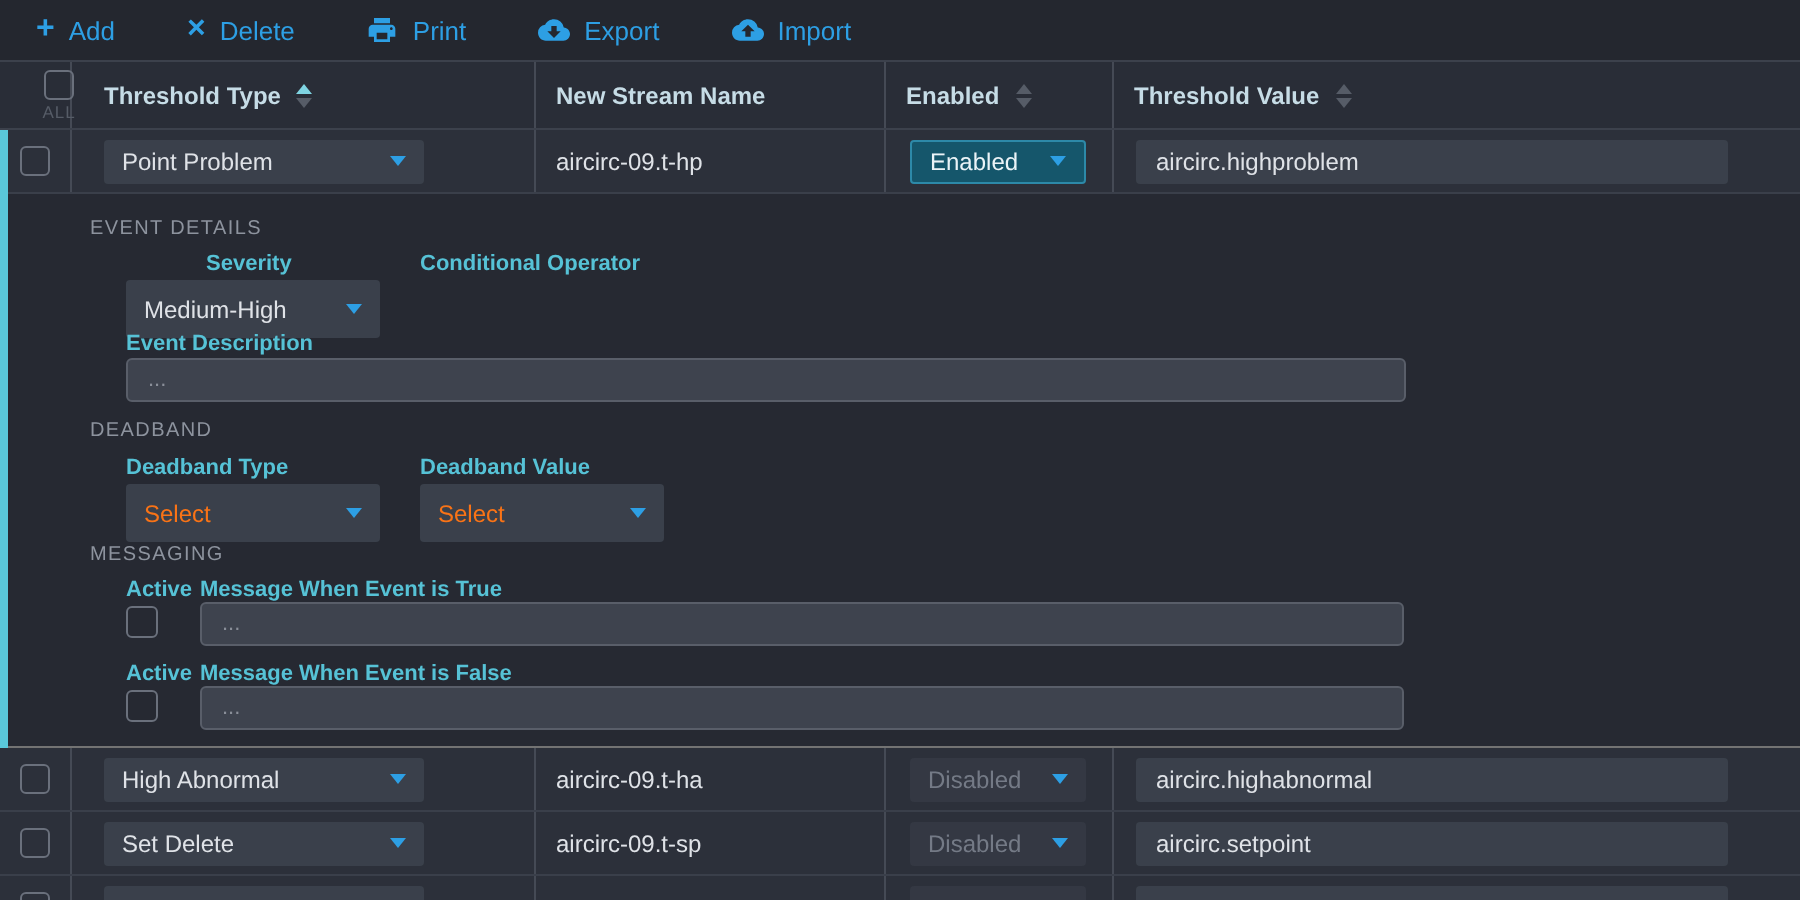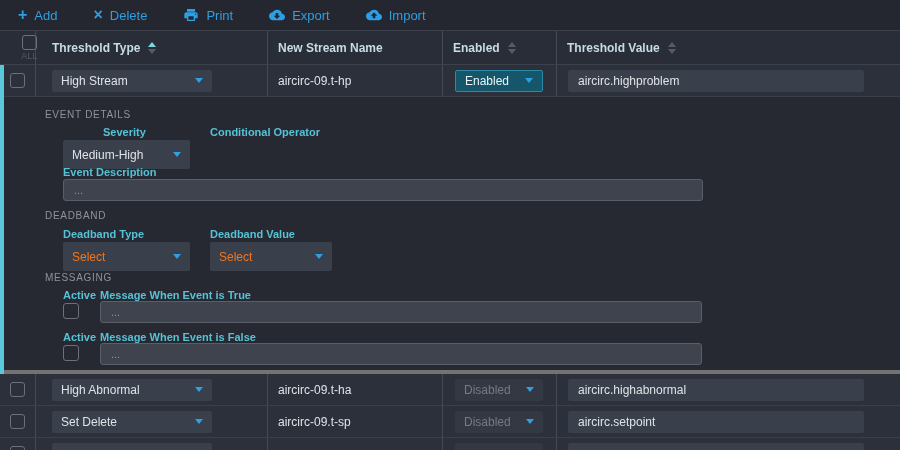--- a/index.html
+++ b/index.html
@@ -51,21 +51,21 @@
   .dd-enabled { width:88px; margin-left:12px; background:#15566b;
     border:1px solid #2d89a8; color:#eaf3f7; }
   .dd-disabled { width:88px; margin-left:12px; background:#343843; color:#747a86; }
   .dd-muted { color:#f97316; }
   .stream-text { padding-left:10px; font-size:12px; color:#dfe2e7;text-align:right; }
   .val-input { margin-left:11px; width:296px; height:22px; background:#3a404b;
     border:none; border-radius:2px; color:#dfe2e7; font-size:12px; padding:0 10px;
     font-family:"Liberation Sans", sans-serif; outline:none; }
   
   .panel { position:relative; height:277px; background:#262932;
-    border-bottom:4px solid #737373; }
+    border-bottom:1px solid #737373; }
   .abs { position:absolute; }
   .sec-label { font-size:10px; color:#8d939e; letter-spacing:.7px; }
   .f-label { font-size:11px; font-weight:bold; color:#56c2d6; }
   .p-dd { width:127px; height:29px; background:#3a404b; border-radius:2px;
     display:flex; align-items:center; justify-content:space-between;
     padding:0 9px; font-size:12px; cursor:pointer; }
   .p-input { background:#3e434e; border:1px solid #595e69; border-radius:3px;
     height:22px; color:#dfe2e7; font-size:11px; padding:0 10px;
     font-family:"Liberation Sans", sans-serif; outline:none; }
   .p-input::placeholder { color:#8a8f99; }
@@ -144,21 +144,21 @@
       </span>
     </div>
   </div>
 
   <div class="trow row">
     <div class="cell chk-cell">
       <span class="chk"></span>
     </div>
     <div class="cell">
       <div class="dd dd-type">
-        <span>High Stream</span>
+        <span>Point Problem</span>
         <span class="chev"></span>
       </div>
     </div>
     <div class="cell stream-text">
       <span>aircirc-09.t-hp</span>
     </div>
     <div class="cell">
       <div class="dd dd-enabled">
         <span>Enabled</span>
         <span class="chev"></span>

